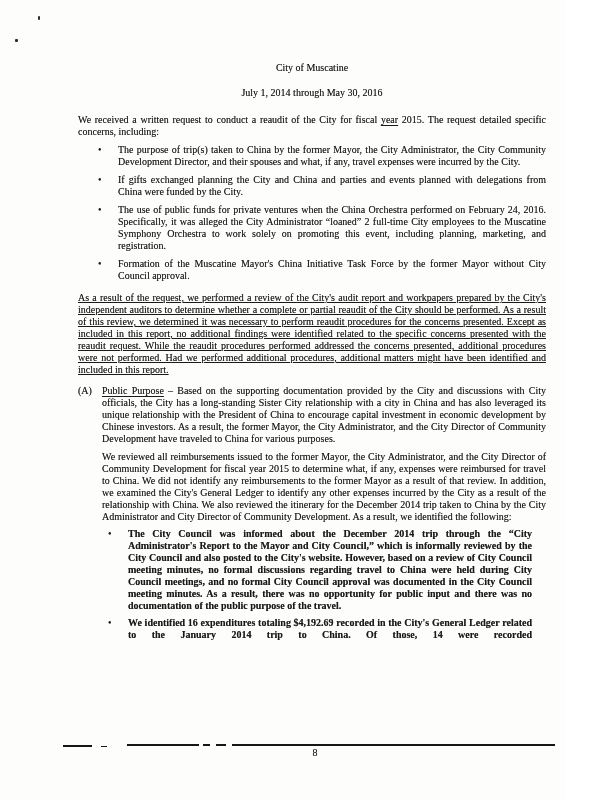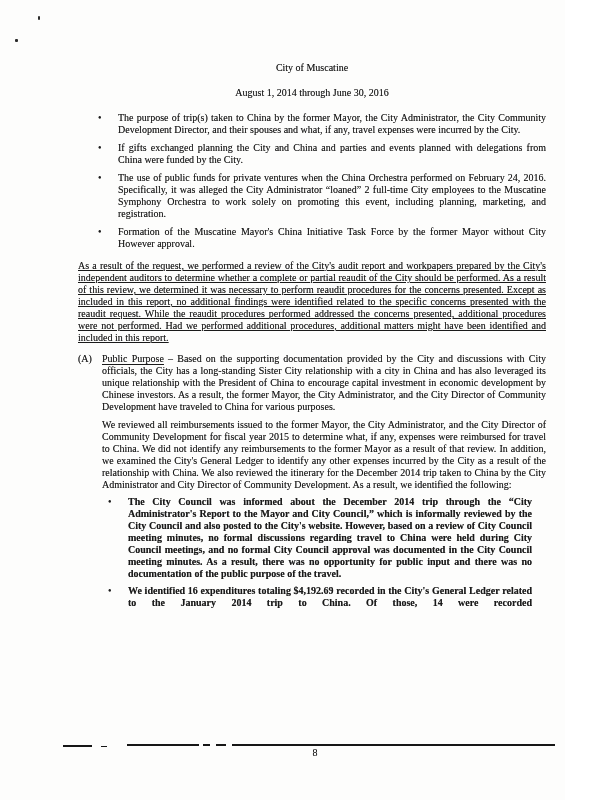--- a/index.html
+++ b/index.html
@@ -89,39 +89,40 @@
 <body>
 
 <div class="page">
 
   <span class="speck s1"></span>
   <span class="speck s2"></span>
 
   <div class="content">
 
     <div class="title-line">City of Muscatine</div>
-    <div class="title-line">August 1, 2014 through June 30, 2016</div>
+    <div class="title-line">July 1, 2014 through May 30, 2016</div>
 
+    <p class="para p-intro"><span>We received a written request to conduct a reaudit of the City for fiscal </span><span class="u">year</span><span> 2015.  The request detailed specific concerns, including:</span></p>
 
     <div class="blist level1">
       <div class="bitem">
         <span class="bullet">•</span>
         <div class="btext">The purpose of trip(s) taken to China by the former Mayor, the City Administrator, the City Community Development Director, and their spouses and what, if any, travel expenses were incurred by the City.</div>
       </div>
       <div class="bitem">
         <span class="bullet">•</span>
         <div class="btext">If gifts exchanged planning the City and China and parties and events planned with delegations from China were funded by the City.</div>
       </div>
       <div class="bitem">
         <span class="bullet">•</span>
         <div class="btext">The use of public funds for private ventures when the China Orchestra performed on February 24, 2016.  Specifically, it was alleged the City Administrator “loaned” 2 full-time City employees to the Muscatine Symphony Orchestra to work solely on promoting this event, including planning, marketing, and registration.</div>
       </div>
       <div class="bitem">
         <span class="bullet">•</span>
-        <div class="btext">Formation of the Muscatine Mayor's China Initiative Task Force by the former Mayor without City However approval.</div>
+        <div class="btext">Formation of the Muscatine Mayor's China Initiative Task Force by the former Mayor without City Council approval.</div>
       </div>
     </div>
 
     <p class="para p-review">As a result of the request, we performed a review of the City's audit report and workpapers prepared by the City's independent auditors to determine whether a complete or partial reaudit of the City should be performed.  As a result of this review, we determined it was necessary to perform reaudit procedures for the concerns presented.  Except as included in this report, no additional findings were identified related to the specific concerns presented with the reaudit request.  While the reaudit procedures performed addressed the concerns presented, additional procedures were not performed.  Had we performed additional procedures, additional matters might have been identified and included in this report.</p>
 
     <div class="section-a">
       <span class="alabel">(A)</span>
       <div class="abody">
         <p class="para"><span class="u">Public Purpose</span><span> – Based on the supporting documentation provided by the City and discussions with City officials, the City has a long-standing Sister City relationship with a city in China and has also leveraged its unique relationship with the President of China to encourage capital investment in economic development by Chinese investors.  As a result, the former Mayor, the City Administrator, and the City Director of Community Development have traveled to China for various purposes.</span></p>
         <p class="para">We reviewed all reimbursements issued to the former Mayor, the City Administrator, and the City Director of Community Development for fiscal year 2015 to determine what, if any, expenses were reimbursed for travel to China.  We did not identify any reimbursements to the former Mayor as a result of that review.  In addition, we examined the City's General Ledger to identify any other expenses incurred by the City as a result of the relationship with China.  We also reviewed the itinerary for the December 2014 trip taken to China by the City Administrator and City Director of Community Development.  As a result, we identified the following:</p>

